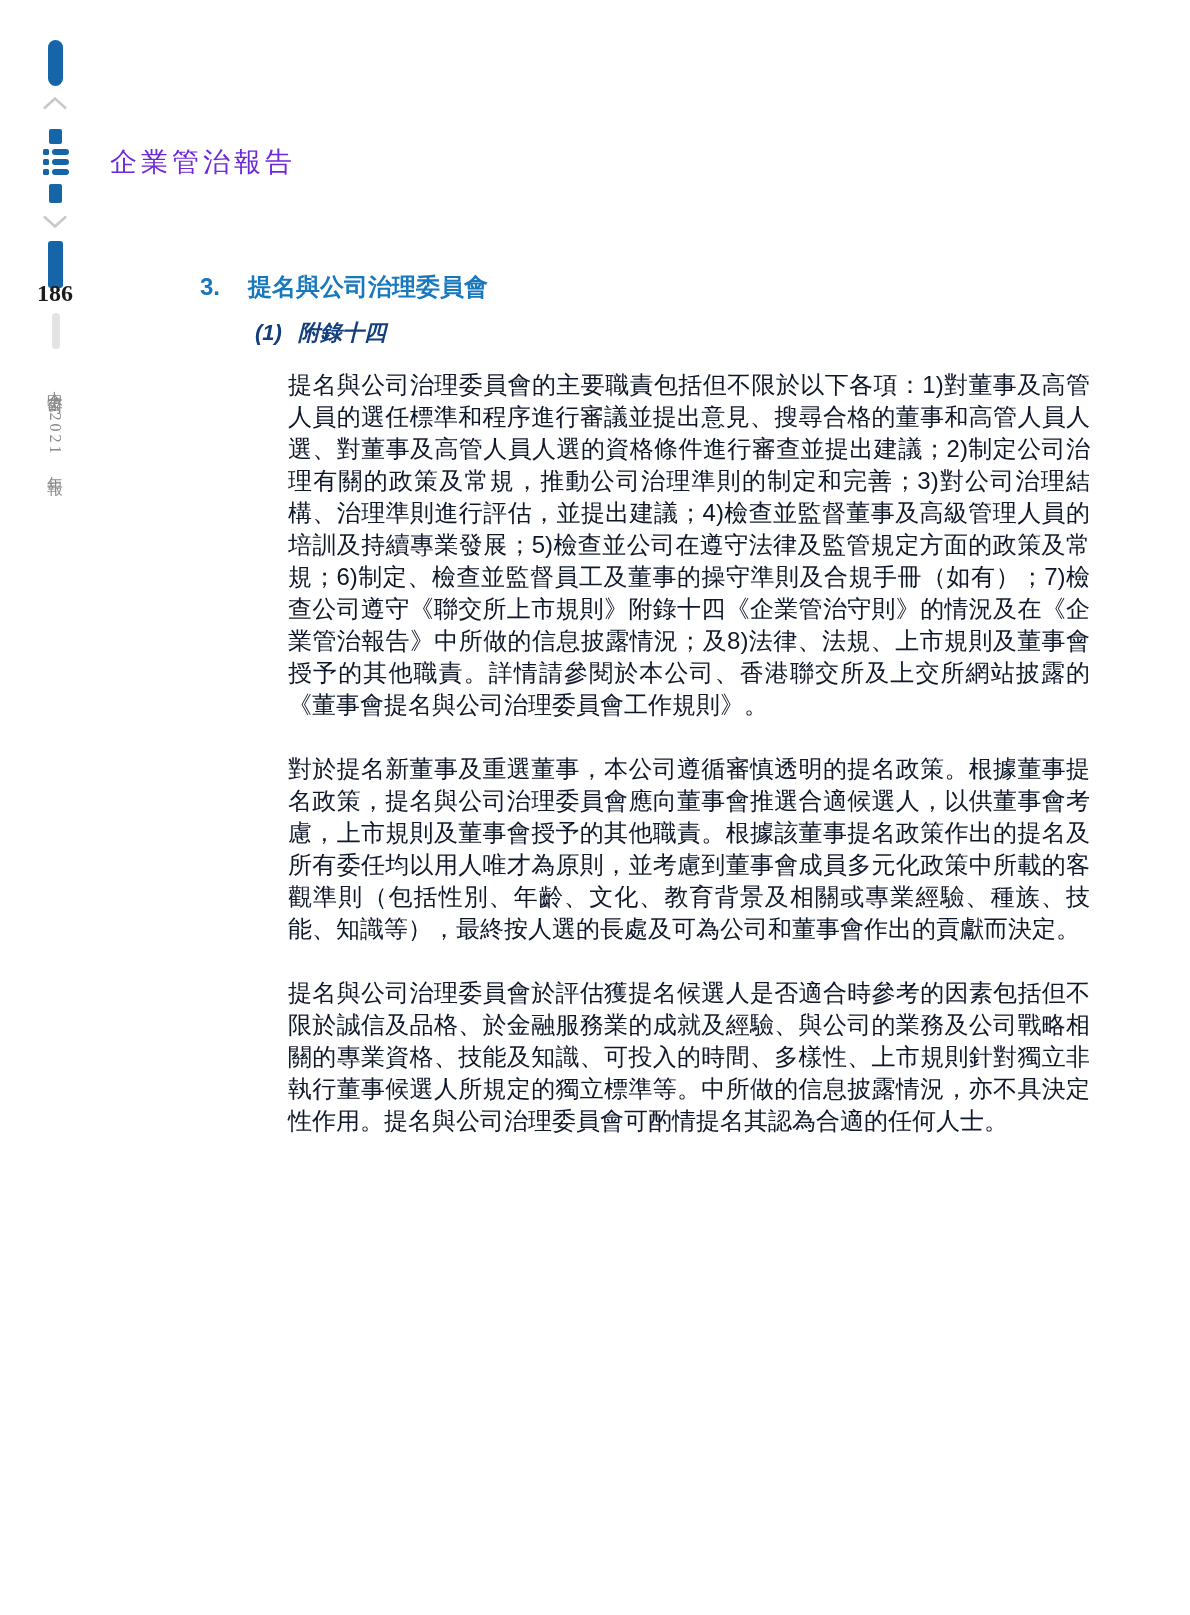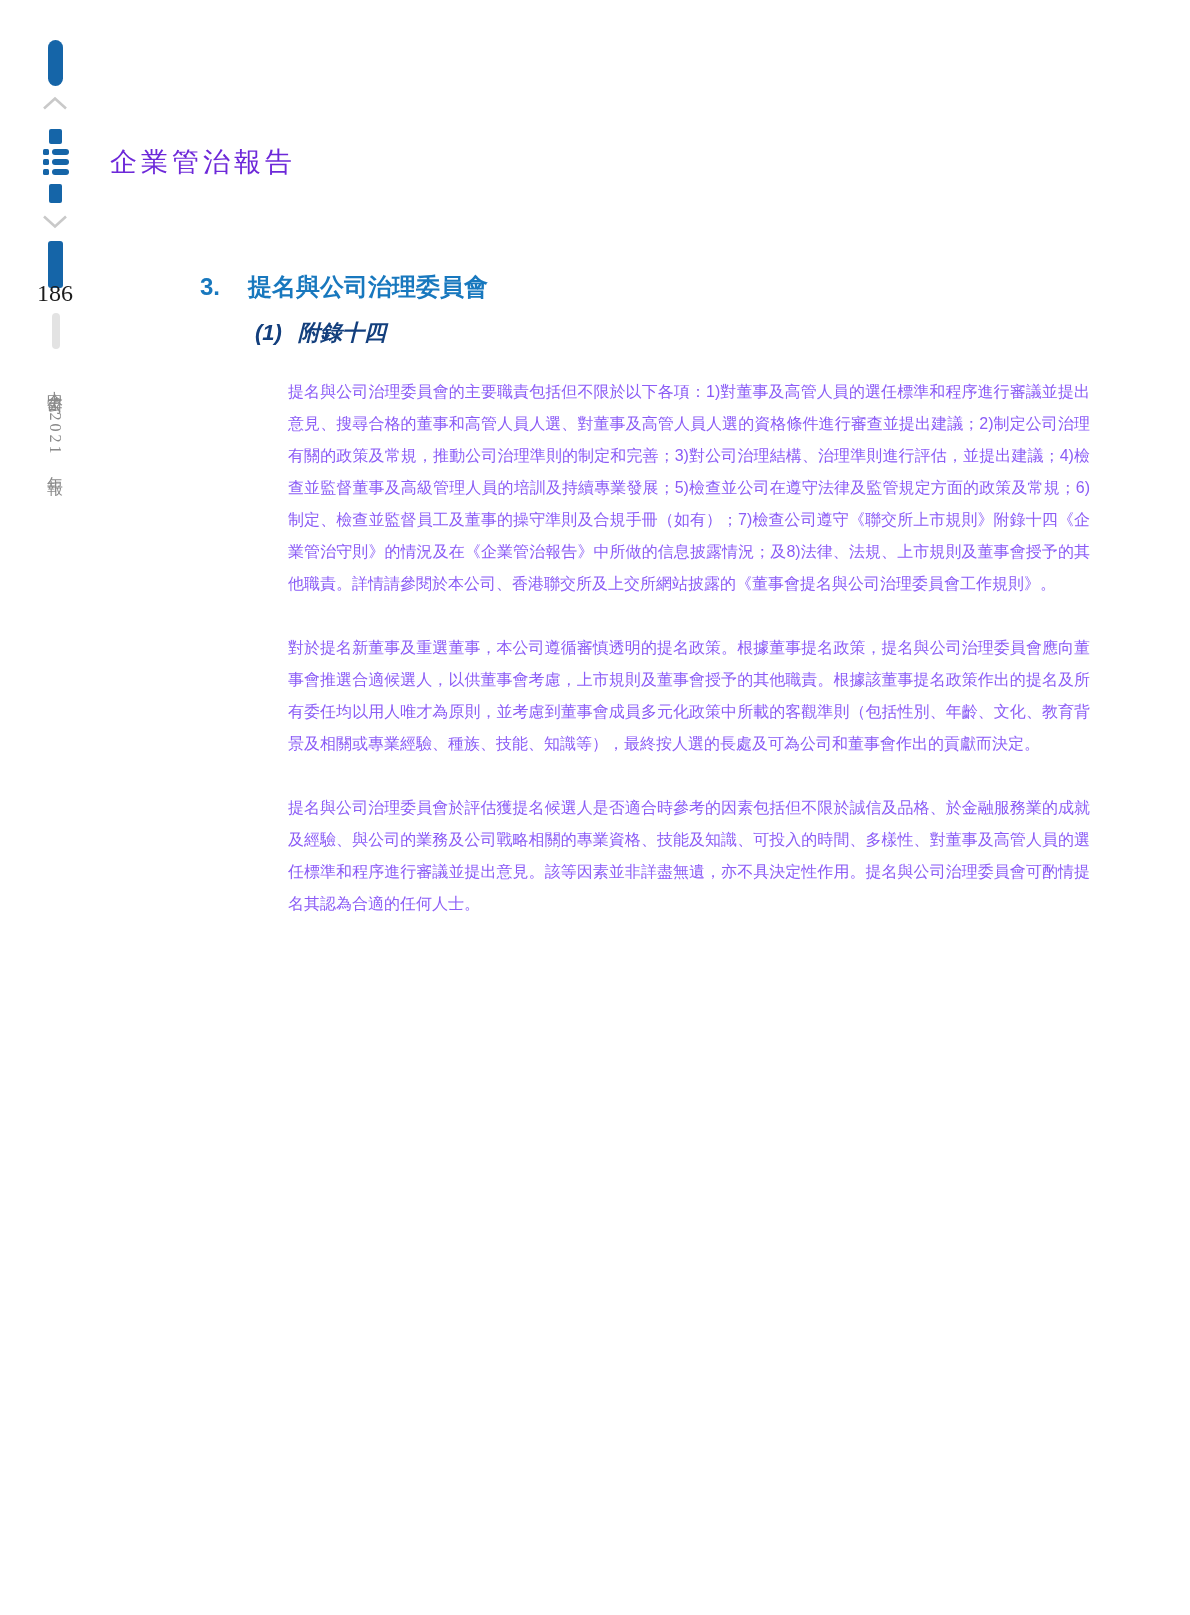--- a/index.html
+++ b/index.html
@@ -33,21 +33,21 @@
   .list-dot  { width: 6px;  height: 6px; background: #1565a8; border-radius: 1.5px; }
   .list-line { width: 17px; height: 6px; background: #1565a8; border-radius: 3px; }
   .rail-bar-long {
     position: absolute; left: 48px; top: 241px;
     width: 15px; height: 47px;
     background: #1565a8; border-radius: 3px;
   }
   .page-number {
     position: absolute; left: 37px; top: 280px;
     font-family: "Liberation Serif", serif;
-    font-size: 24px; color: #1c1c1c;
+    font-size: 24px; color: #1c1c1c; font-weight: bold;
   }
   .page-divider {
     position: absolute; left: 52px; top: 313px;
     width: 8px; height: 36px;
     background: #e3e3e3; border-radius: 4px;
   }
   .spine {
     position: absolute; left: 44px; top: 378px;
     writing-mode: vertical-rl;
     font-family: "Liberation Serif", serif;
@@ -74,24 +74,24 @@
   .section-num { width: 48px; flex: 0 0 48px; }
   .subsection-head {
     margin-top: 17px; padding-left: 55px;
     display: flex; align-items: baseline;
     font-weight: 700; font-style: italic;
     font-size: 22px; color: #133f7d;
     line-height: 28px;
   }
   .subsection-num { width: 43px; flex: 0 0 43px; }
   .paragraphs {
-    margin-top: 29px; margin-left: 88px;
+    margin-top: 22px; margin-left: 88px;
     width: 802px;
-    font-size: 16px; line-height: 32px;
-    color: #8b5cf6;
+    font-size: 24px; line-height: 32px;
+    color: #0f172a;
     text-align: justify;
     text-justify: inter-ideograph;
   }
   .paragraphs p { margin: 0 0 32px 0; }
   .paragraphs p:last-child { margin-bottom: 0; }
 </style>
 </head>
 <body>
 
 <div>
@@ -141,16 +141,16 @@
   </div>
 
   <div class="subsection-head">
     <span class="subsection-num">(1)</span>
     <span>附錄十四</span>
   </div>
 
   <div class="paragraphs">
     <p>提名與公司治理委員會的主要職責包括但不限於以下各項：1)對董事及高管人員的選任標準和程序進行審議並提出意見、搜尋合格的董事和高管人員人選、對董事及高管人員人選的資格條件進行審查並提出建議；2)制定公司治理有關的政策及常規，推動公司治理準則的制定和完善；3)對公司治理結構、治理準則進行評估，並提出建議；4)檢查並監督董事及高級管理人員的培訓及持續專業發展；5)檢查並公司在遵守法律及監管規定方面的政策及常規；6)制定、檢查並監督員工及董事的操守準則及合規手冊（如有）；7)檢查公司遵守《聯交所上市規則》附錄十四《企業管治守則》的情況及在《企業管治報告》中所做的信息披露情況；及8)法律、法規、上市規則及董事會授予的其他職責。詳情請參閱於本公司、香港聯交所及上交所網站披露的《董事會提名與公司治理委員會工作規則》。</p>
     <p>對於提名新董事及重選董事，本公司遵循審慎透明的提名政策。根據董事提名政策，提名與公司治理委員會應向董事會推選合適候選人，以供董事會考慮，上市規則及董事會授予的其他職責。根據該董事提名政策作出的提名及所有委任均以用人唯才為原則，並考慮到董事會成員多元化政策中所載的客觀準則（包括性別、年齡、文化、教育背景及相關或專業經驗、種族、技能、知識等），最終按人選的長處及可為公司和董事會作出的貢獻而決定。</p>
-    <p>提名與公司治理委員會於評估獲提名候選人是否適合時參考的因素包括但不限於誠信及品格、於金融服務業的成就及經驗、與公司的業務及公司戰略相關的專業資格、技能及知識、可投入的時間、多樣性、對董事及高管人員的選任標準和程序進行審議並提出意見。該等因素並非詳盡無遺，亦不具決定性作用。提名與公司治理委員會可酌情提名其認為合適的任何人士。</p>
+    <p>提名與公司治理委員會於評估獲提名候選人是否適合時參考的因素包括但不限於誠信及品格、於金融服務業的成就及經驗、與公司的業務及公司戰略相關的專業資格、技能及知識、可投入的時間、多樣性、上市規則針對獨立非執行董事候選人所規定的獨立標準等。中所做的信息披露情況，亦不具決定性作用。提名與公司治理委員會可酌情提名其認為合適的任何人士。</p>
   </div>
 
 </div>
 
 </body></html>

